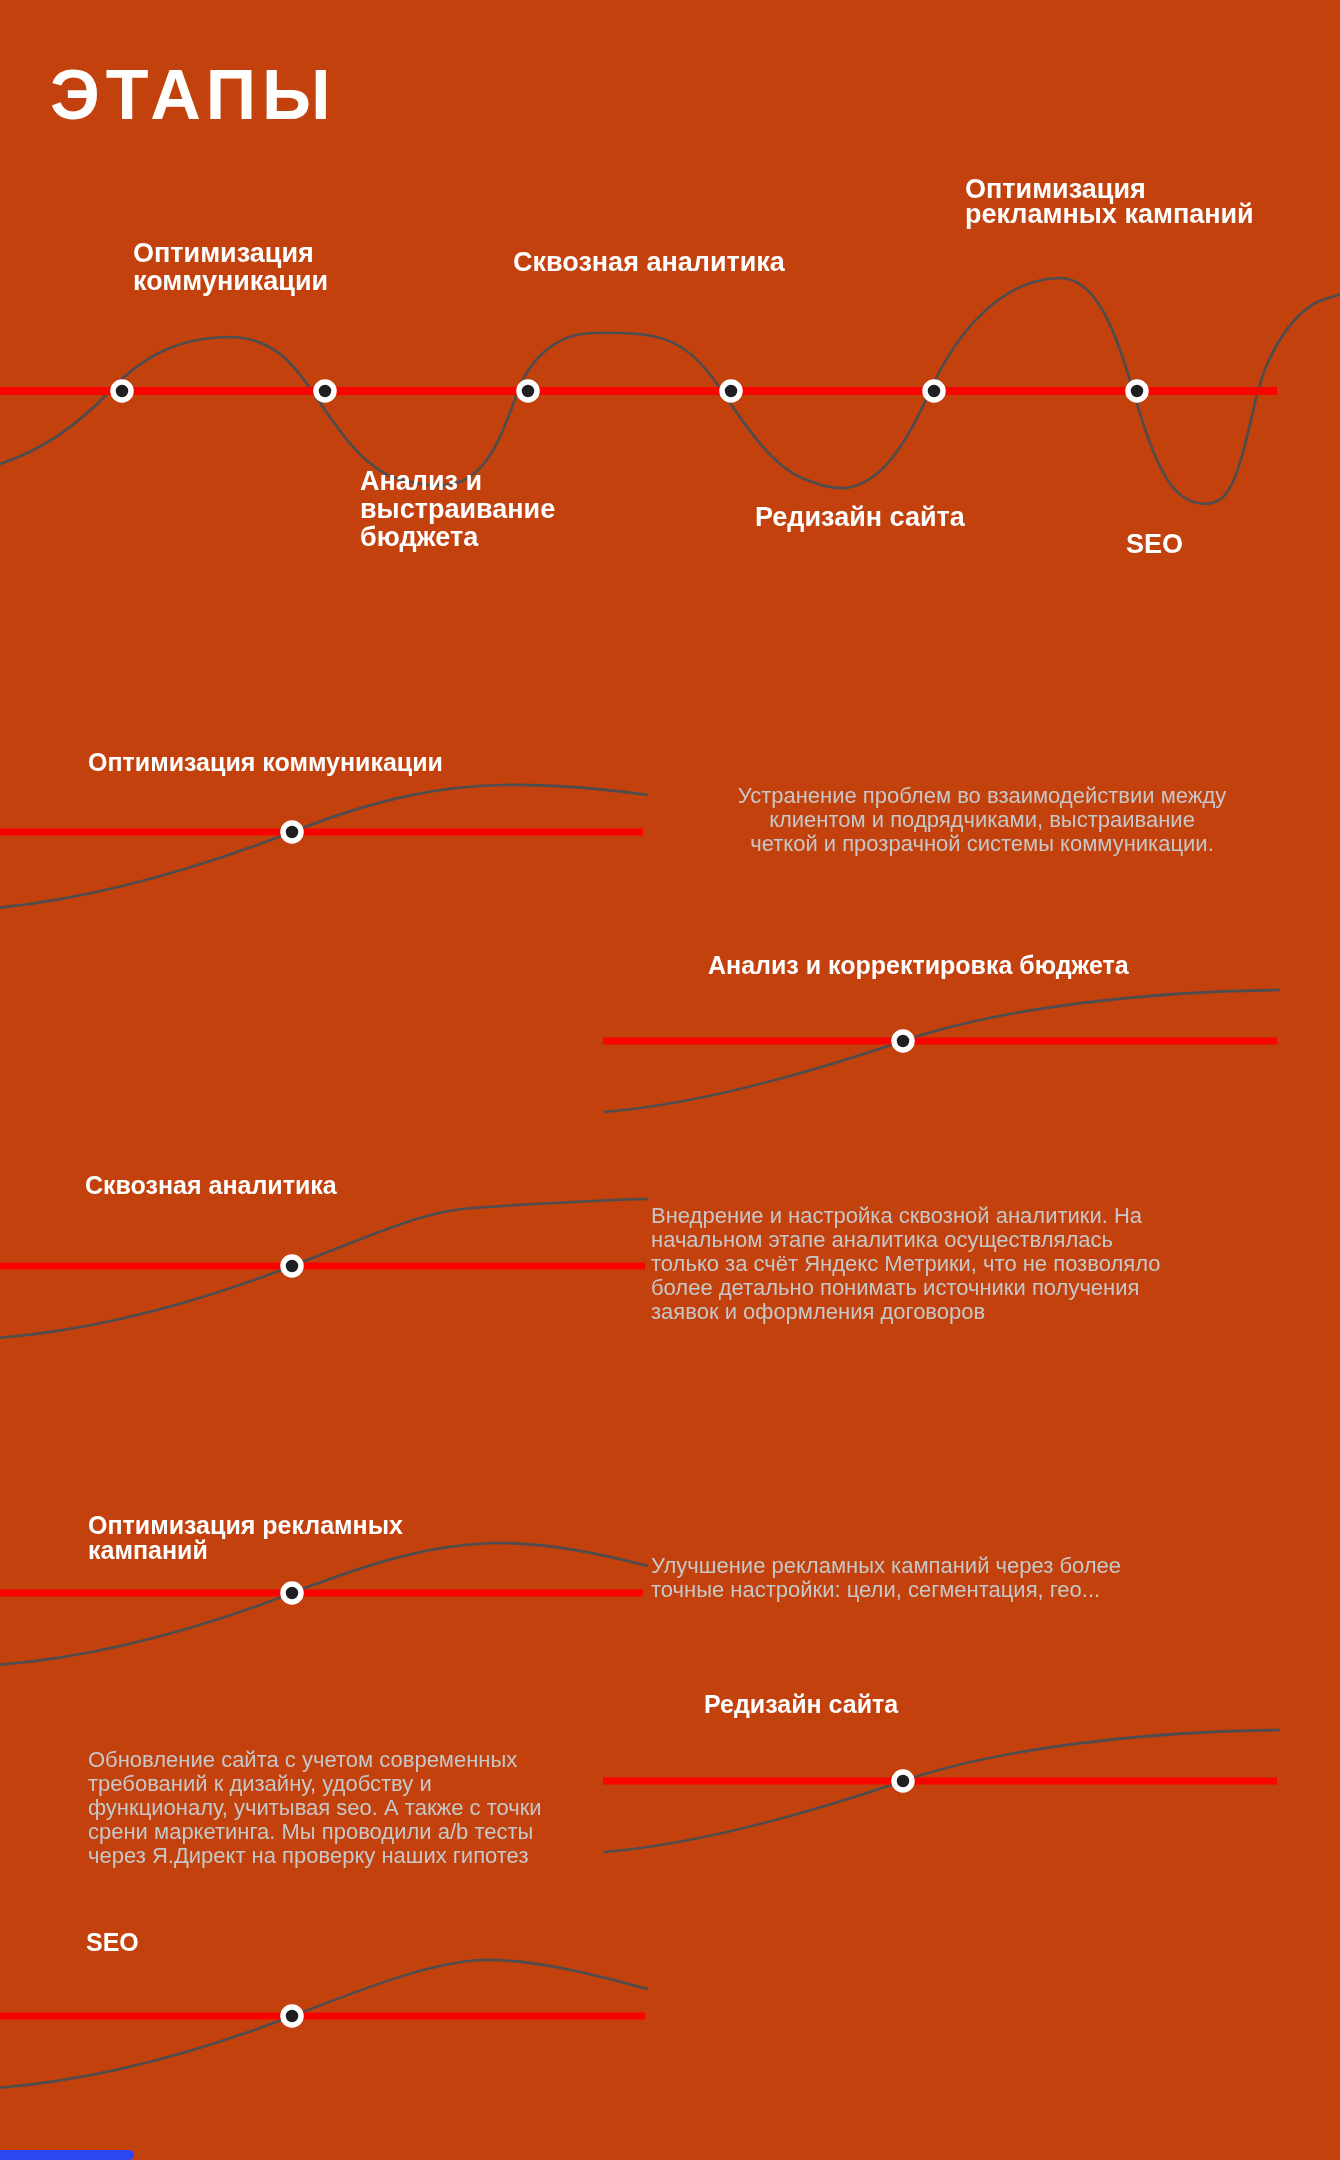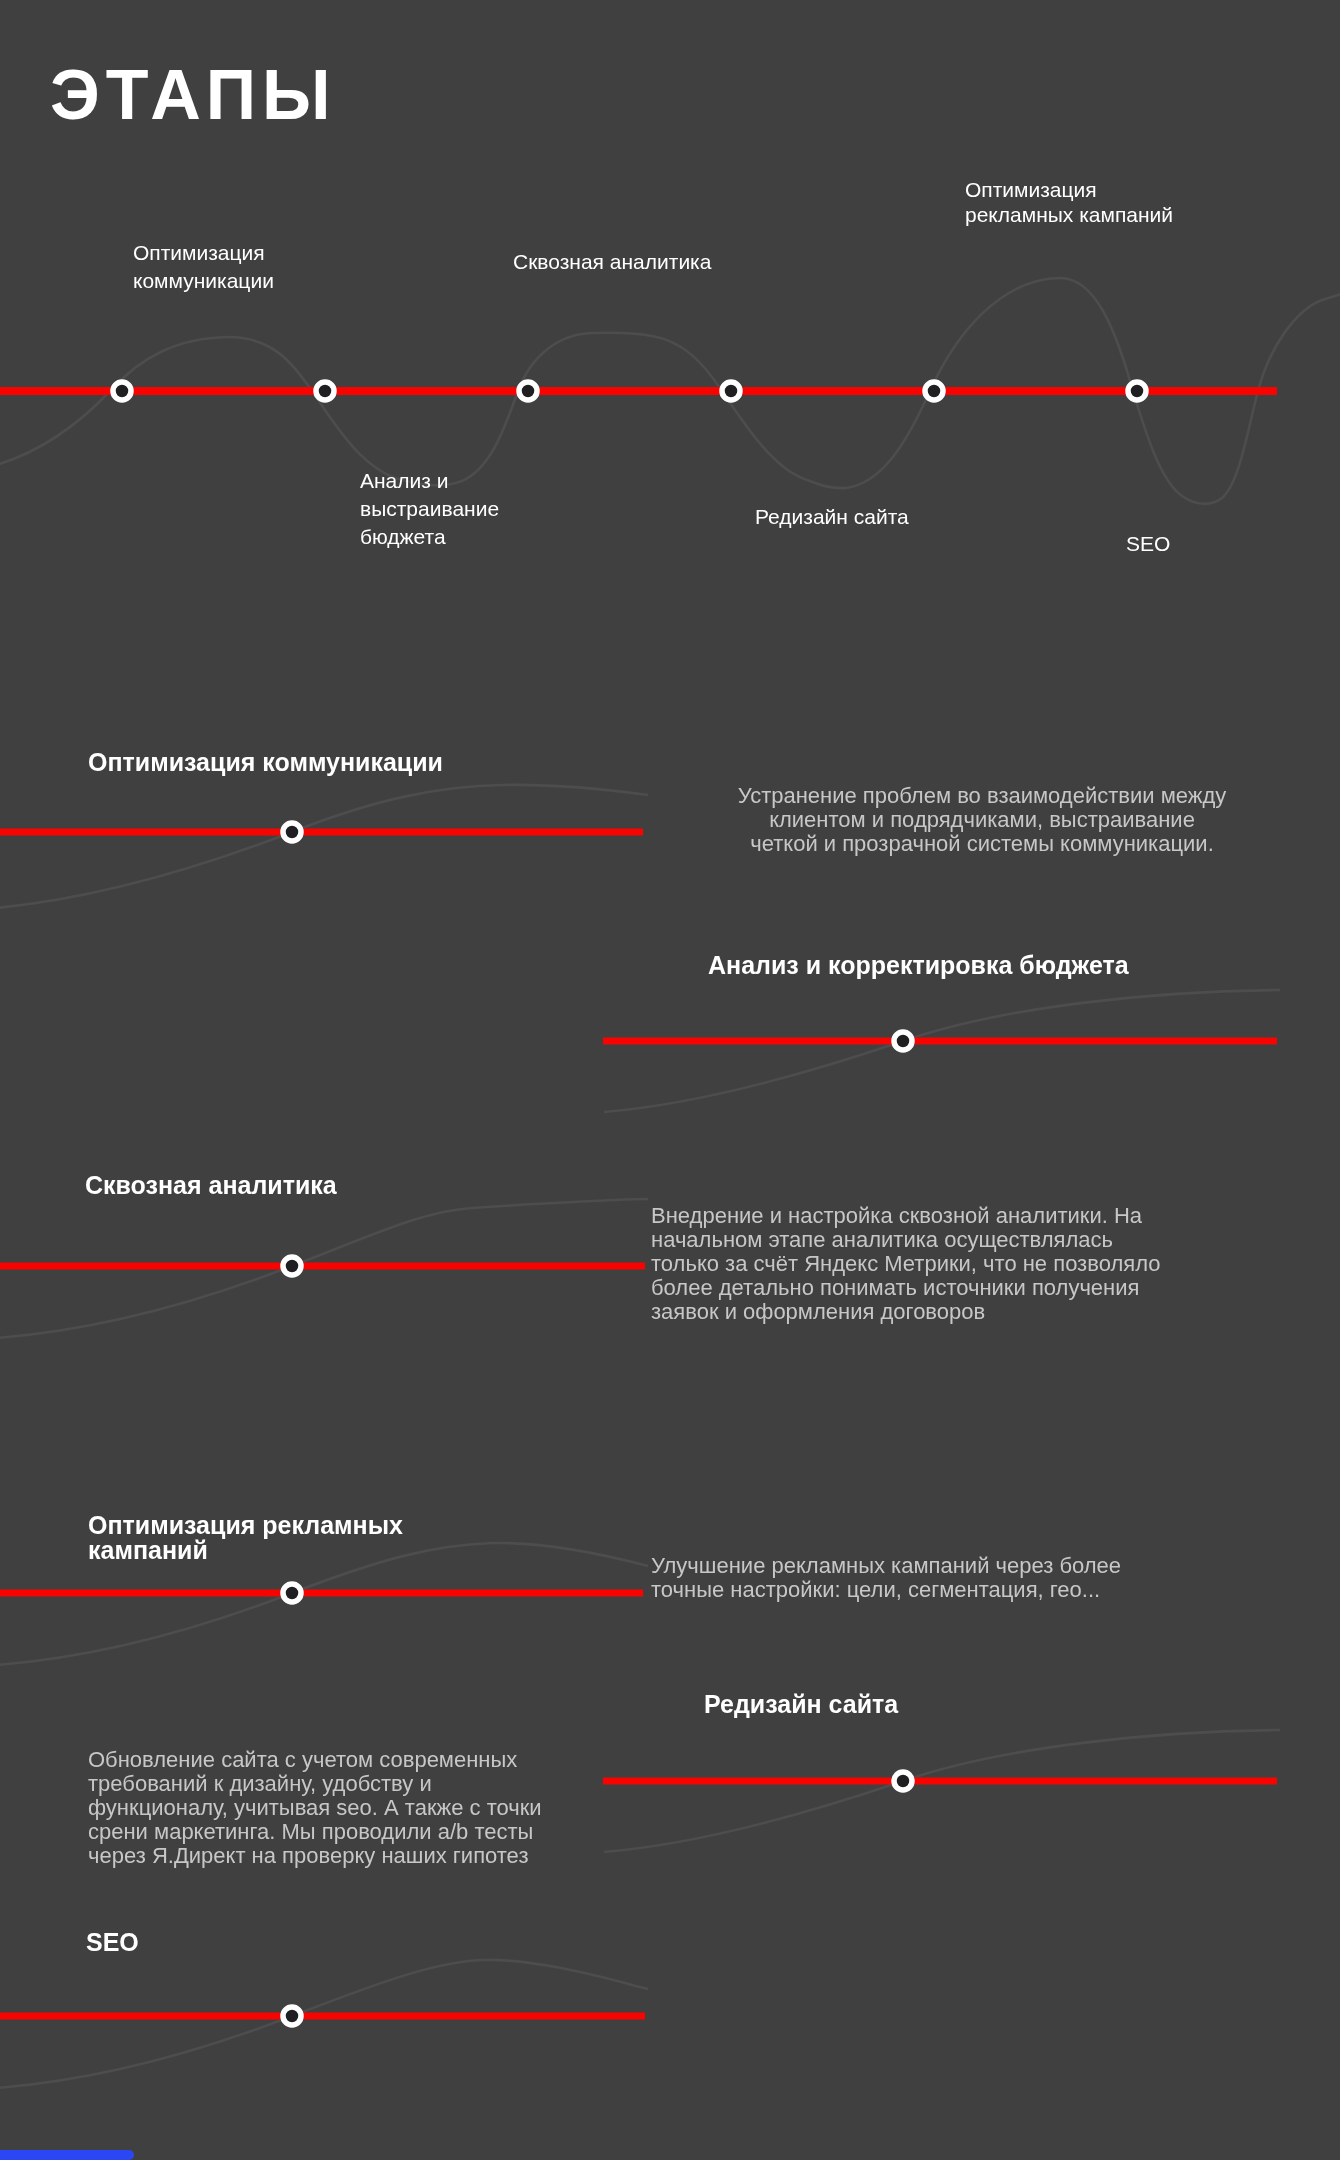--- a/index.html
+++ b/index.html
@@ -1,29 +1,29 @@
 <!DOCTYPE html>
 <html><head>
 <meta charset="utf-8">
 <style>
   html,body{margin:0;padding:0;background:#111;}
   .canvas{
     position:relative;
     width:1340px;height:2160px;
-    background:#404040;
+    background:#c2410c;
     overflow:hidden;
     font-family:"Liberation Sans","DejaVu Sans",sans-serif;
   }
   .abs{position:absolute;white-space:pre-line;}
   .page-title{
     color:#ffffff;font-weight:800;font-size:70px;line-height:1;
     letter-spacing:6px;
   }
   .tl-label{
-    color:#ffffff;font-weight:400;font-size:21px;line-height:28px;
+    color:#ffffff;font-weight:700;font-size:27px;line-height:28px;
   }
   .sec-heading{
     color:#ffffff;font-weight:700;font-size:25px;line-height:25px;
   }
   .sec-body{
     color:#c7c7c8;font-weight:400;font-size:22px;line-height:24px;
   }
   svg.graphic{position:absolute;left:0;top:0;pointer-events:none;}
   .footer-bar{
     position:absolute;left:0;top:2150px;width:134px;height:10px;

